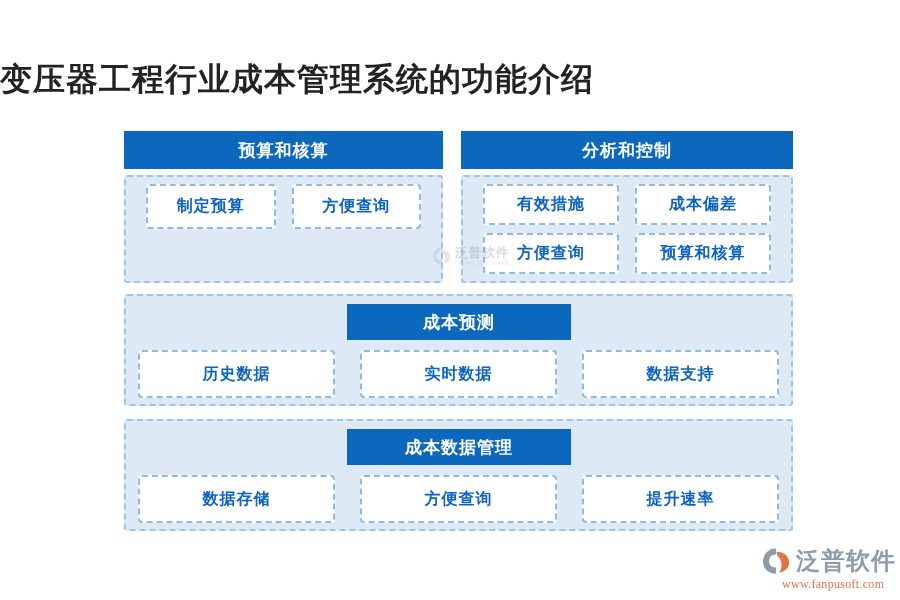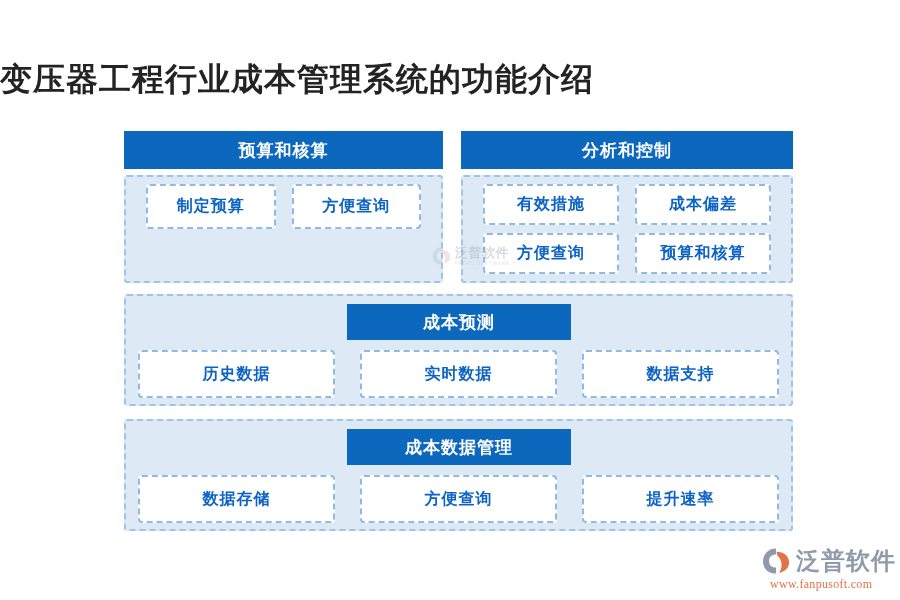--- a/index.html
+++ b/index.html
@@ -269,21 +269,21 @@
     color: #8f9bab;
     letter-spacing: 1px;
     line-height: 26px;
     white-space: nowrap;
   }
   .logo-url {
     font-size: 12px;
     color: #e0734a;
     letter-spacing: 0.3px;
     margin-top: 1px;
-    margin-left: 8px;
+    margin-left: 20px;
     font-family: "Liberation Serif", "DejaVu Serif", serif;
     white-space: nowrap;
   }
 </style>
 </head>
 <body>
 
 <div class="page">
 
   <div class="page-title">变压器工程行业成本管理系统的功能介绍</div>

